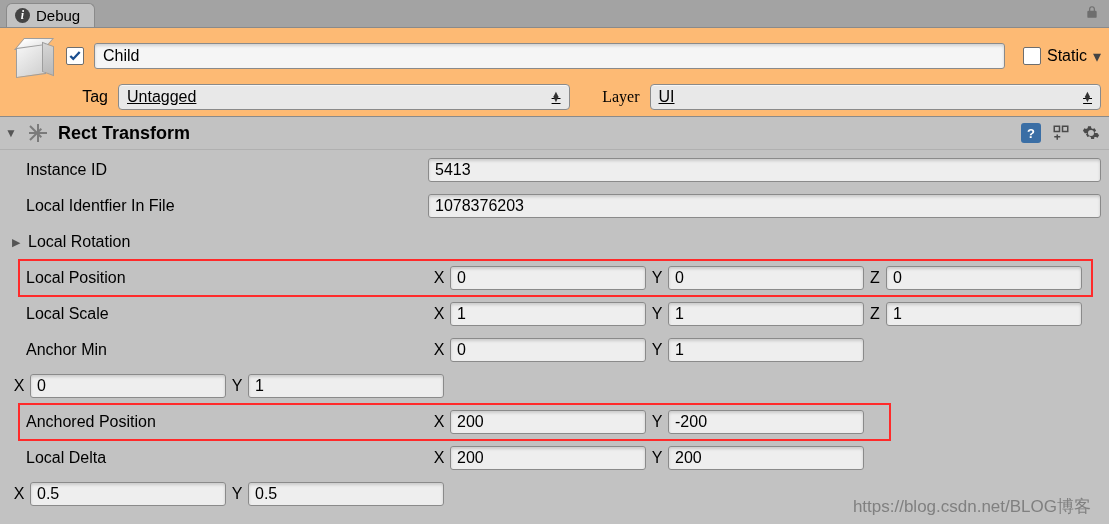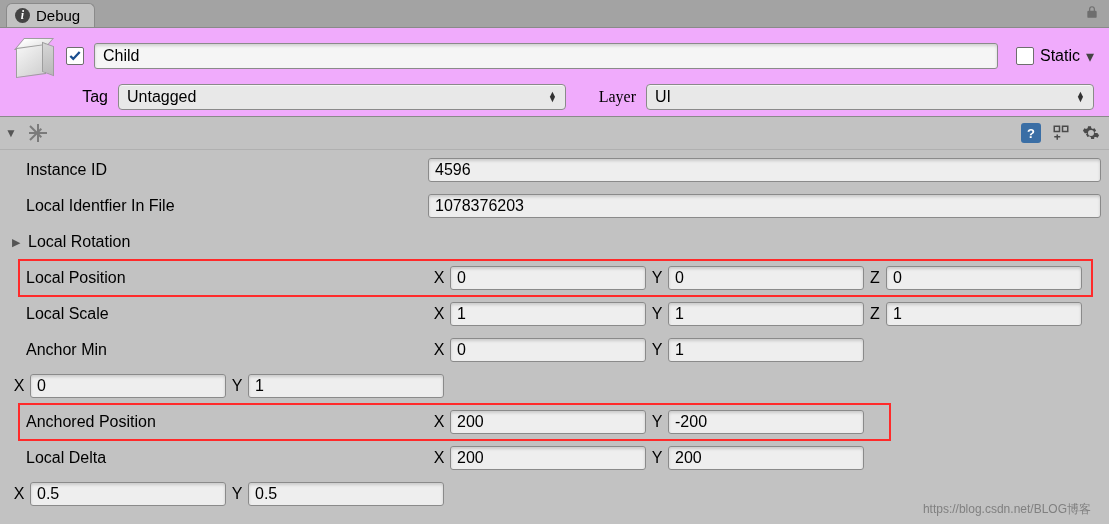--- a/index.html
+++ b/index.html
@@ -37,23 +37,23 @@
     width: 15px; height: 15px; border-radius: 50%;
     background: #444; color: #fff;
     display: inline-flex; align-items: center; justify-content: center;
     font-family: Georgia, serif; font-style: italic; font-size: 12px; font-weight: bold;
   }
   .lock-icon {
     position: absolute; right: 10px; top: 5px; color: #6e6e6e; font-size: 15px;
   }
   
   .header {
-    background: #f0abfc;
+    background: #fdba74;
     border-bottom: 1px solid #8a8a8a;
-    padding: 8px 15px 6px 8px;
+    padding: 8px 8px 6px 8px;
   }
   .row1 {
     display: flex; align-items: center; gap: 10px;
   }
   .cube {
     width: 46px; height: 40px;
     position: relative;
     flex: 0 0 auto;
     margin-left: 2px;
   }
@@ -95,20 +95,21 @@
   }
   .row2 .lbl { width: 42px; text-align: right; }
   .select {
     height: 26px;
     background: #e8e8e8;
     border: 1px solid #8a8a8a;
     border-radius: 4px;
     padding: 0 8px;
     display: flex; align-items: center; justify-content: space-between;
     box-shadow: inset 0 1px 0 rgba(255,255,255,.6);
+    text-decoration: underline;
   }
   .sel-tag { flex: 1; max-width: 460px; }
   .sel-layer { flex: 1; gap: 24px; }
   .select .arrows {
     display: flex; flex-direction: column; line-height: 5px; font-size: 9px; color: #333;
   }
   
   .comp-head {
     background: #c2c2c2;
     display: flex; align-items: center;
@@ -170,21 +171,21 @@
     box-shadow: inset 0 2px 3px rgba(0,0,0,.15);
   }
   .hl {
     position: absolute;
     border: 2px solid #ff2a2a;
     pointer-events: none;
     left: 10px; right: 8px; top: -1px; bottom: -1px;
   }
   .watermark {
     position: absolute; right: 18px; bottom: 6px;
-    font-size: 12px; color: rgba(100,100,100,.7);
+    font-size: 17px; color: rgba(100,100,100,.7);
   }
 </style>
 </head>
 <body>
 
 <div class="tabbar">
   <div class="tab">
     <span class="info-icon">i</span>
     <span>Debug</span>
   </div>
@@ -239,20 +240,21 @@
 </div>
 
 <div class="comp-head">
   <span class="fold">▼</span>
   <span class="rect-gizmo">
     <span class="h"></span>
       <span class="v"></span>
       <span class="d1"></span>
       <span class="d2"></span>
   </span>
+  <span class="comp-title">Rect Transform</span>
   <div class="head-icons">
     <span class="hicon book">?</span>
     <span class="hicon">
       <svg width="18" height="18" viewBox="0 0 24 24" fill="none" stroke="#4a4a4a" stroke-width="2">
           <rect x="3" y="3" width="7" height="7"></rect>
           <rect x="14" y="3" width="7" height="7"></rect>
           <path d="M7 14v7M3 17h8"></path>
         </svg>
     </span>
     <span class="hicon">
@@ -263,21 +265,21 @@
   </div>
 </div>
 
 <div class="props">
 
   <div class="prow">
     <div class="plabel">
         <span>Instance ID</span>
       </div>
     <div class="wide-input">
-        <span>4596</span>
+        <span>5413</span>
       </div>
   </div>
 
   <div class="prow">
     <div class="plabel">
         <span>Local Identfier In File</span>
       </div>
     <div class="wide-input">
         <span>1078376203</span>
       </div>

